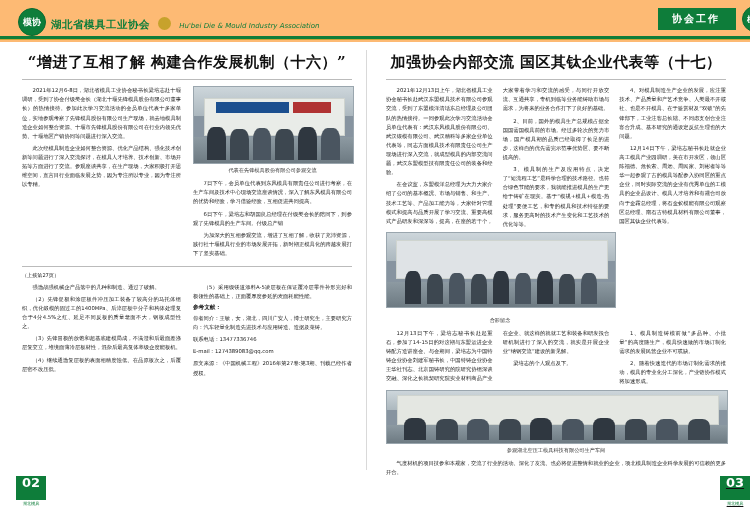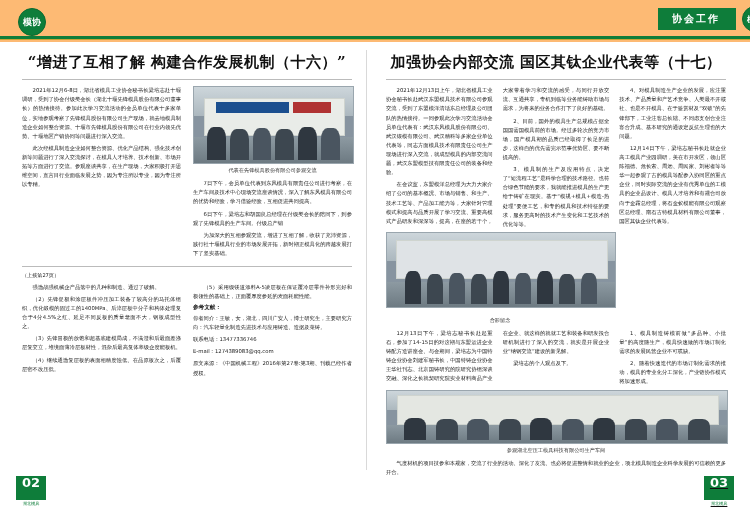--- a/index.html
+++ b/index.html
@@ -70,32 +70,37 @@
   .ph-r3{width:100%;height:52px;margin:3px 0 2px;}
 
   .subhead{font-size:5.6px;font-weight:bold;margin:3px 0 2px;}
   .small{font-size:5.1px;line-height:1.7;}
 
   
   .pn{position:absolute;bottom:6px;width:30px;height:30px;}
   .pn .blk{width:30px;height:24px;background:#0e7d3a;color:#fff;font-size:13px;font-weight:bold;display:flex;align-items:flex-end;justify-content:center;padding-bottom:10px;box-sizing:border-box;}
   .pn .lbl{font-size:4.2px;color:#0e7d3a;text-align:center;margin-top:1px;}
   .pn-left{left:16px;}
-  .pn-right{right:16px;text-decoration:underline;}
+  .pn-right{right:0;text-decoration:underline;}
 </style>
 </head>
 <body>
 
 <div class="page">
 
   <div class="masthead">
     <div class="mh-left">
       <div class="mh-logo">
           <span>模协</span>
         </div>
+      <div>
+        <span class="mh-cn">湖北省模具工业协会</span>
+        <span class="mh-badge"></span>
+        <span class="mh-en">Hu'bei Die &amp; Mould Industry Association</span>
+      </div>
     </div>
     <div class="mh-right">
       <div class="mh-tag">协会工作</div>
       <div class="mh-tag-logo">
           <span>模协</span>
         </div>
     </div>
     <div class="mh-rule"></div>
     <div class="mh-rule2"></div>
   </div>

